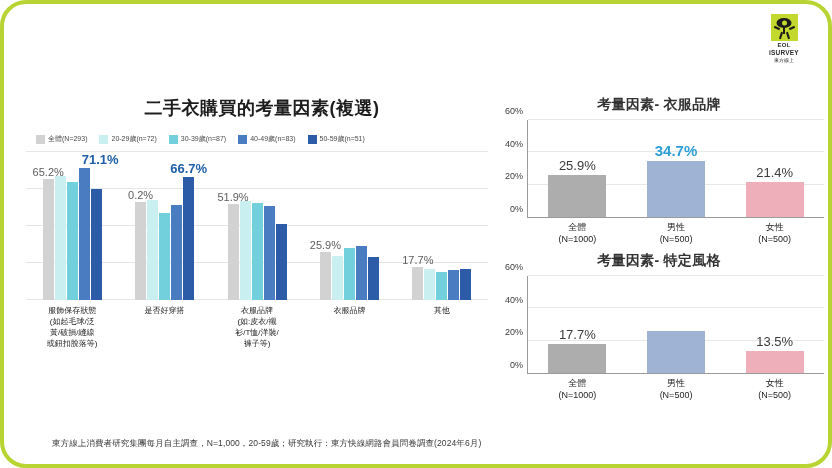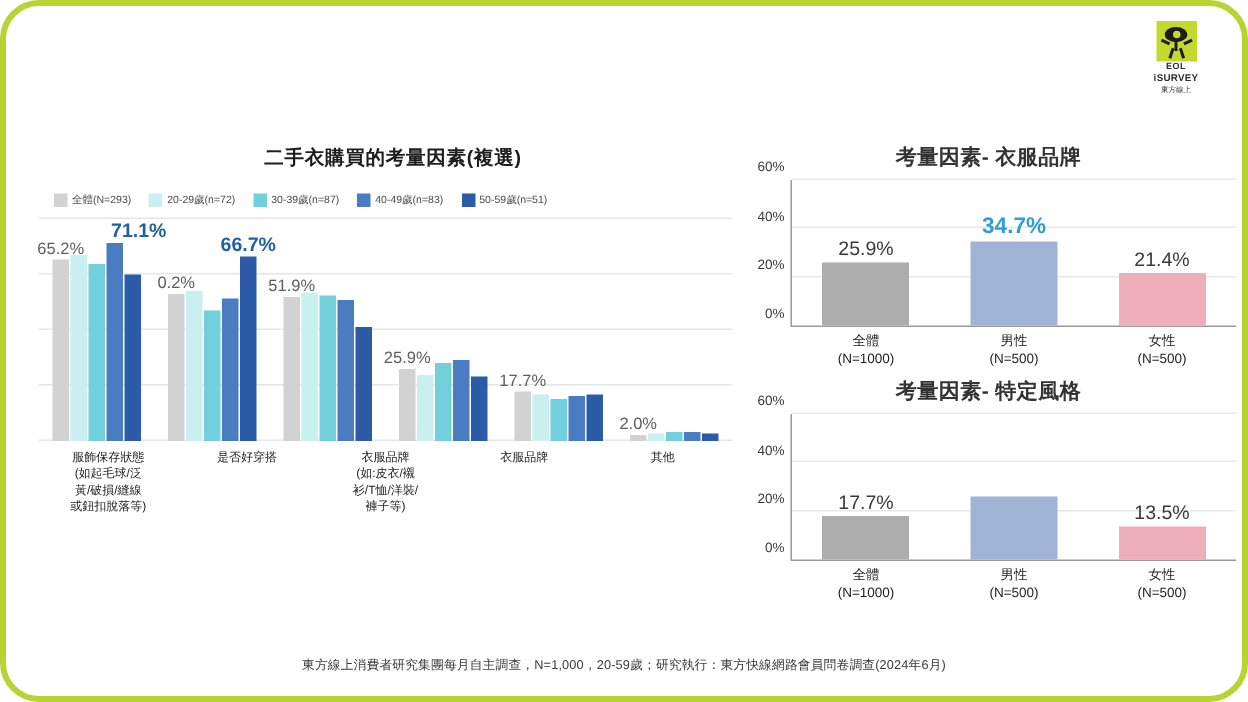--- a/index.html
+++ b/index.html
@@ -60,21 +60,21 @@
   .logo-t2 { font-size: 6.5px; font-weight: bold; color: #2d2d2d; letter-spacing: .2px; line-height: 8px;}
   .logo-t3 { font-size: 5px; color: #2d2d2d; line-height: 7px; }
 
   
   #main-chart {
     position: absolute; left: 22px; top: 92px;
     width: 462px; height: 300px;
   }
   .main-title {
     text-align: center;
-    font-size: 13px; font-weight: bold; color: #1d1d1d;
+    font-size: 18px; font-weight: bold; color: #1d1d1d;
     letter-spacing: .5px;
     margin-left: 10px;
   }
   .legend {
     display: flex; align-items: center;
     gap: 12px;
     margin-top: 14px; padding-left: 10px;
     flex-wrap: nowrap;
   }
   .legend-item { display: flex; align-items: center; gap: 3px; }
@@ -167,23 +167,23 @@
     white-space: nowrap;
   }
   .mini-val.hi { color: #2e9fd6; font-weight: bold; font-size: 15px; }
   .mini-val.norm { color: #3a3a3a; }
   .mini-xlabels { display: flex; margin-left: 34px; margin-top: 3px; }
   .mini-xlab { flex: 1 1 0; text-align: center; font-size: 9px; line-height: 12px; color: #1d1d1d; }
 
   
   #footer {
     position: absolute; left: 0; right: 0; bottom: 14px;
-    text-align: center;
     font-size: 8.5px; color: #3b3b3b;
     letter-spacing: .1px;
+    padding-left: 48px;
   }
 </style>
 </head>
 <body>
 
 <div id="slide">
 
   <div class="logo-box">
     <span class="logo-mark">
       <span class="head"></span>
@@ -264,28 +264,20 @@
             <div class="grp-label norm" style="bottom: calc(32.375% + 1px); left: -24px;">25.9%</div>
           </div>
           <div class="group">
             <div class="bar" title="全體(N=293) 17.7%" style="height: 22.125%; background: rgb(210, 210, 210);"></div>
             <div class="bar" title="20-29歲(n=72) 16.6%" style="height: 20.75%; background: rgb(201, 239, 241);"></div>
             <div class="bar" title="30-39歲(n=87) 15%" style="height: 18.75%; background: rgb(113, 208, 220);"></div>
             <div class="bar" title="40-49歲(n=83) 16%" style="height: 20%; background: rgb(74, 124, 194);"></div>
             <div class="bar" title="50-59歲(n=51) 16.5%" style="height: 20.625%; background: rgb(44, 92, 168);"></div>
             <div class="grp-label norm" style="bottom: calc(22.125% + 1px); left: -24px;">17.7%</div>
           </div>
-          <div class="group">
-            <div class="bar" title="全體(N=293) 2%" style="height: 2.5%; background: rgb(210, 210, 210);"></div>
-            <div class="bar" title="20-29歲(n=72) 2.8%" style="height: 3.5%; background: rgb(201, 239, 241);"></div>
-            <div class="bar" title="30-39歲(n=87) 3.5%" style="height: 4.375%; background: rgb(113, 208, 220);"></div>
-            <div class="bar" title="40-49歲(n=83) 3%" style="height: 3.75%; background: rgb(74, 124, 194);"></div>
-            <div class="bar" title="50-59歲(n=51) 2.5%" style="height: 3.125%; background: rgb(44, 92, 168);"></div>
-            <div class="grp-label norm" style="bottom: calc(2.5% + 1px); left: -24px;">2.0%</div>
-          </div>
         </div>
       </div>
     <div class="xlabels" id="main-xlabels">
         <div class="xlab">
           <div>服飾保存狀態</div>
           <div>(如起毛球/泛</div>
           <div>黃/破損/縫線</div>
           <div>或鈕扣脫落等)</div>
         </div>
         <div class="xlab">

